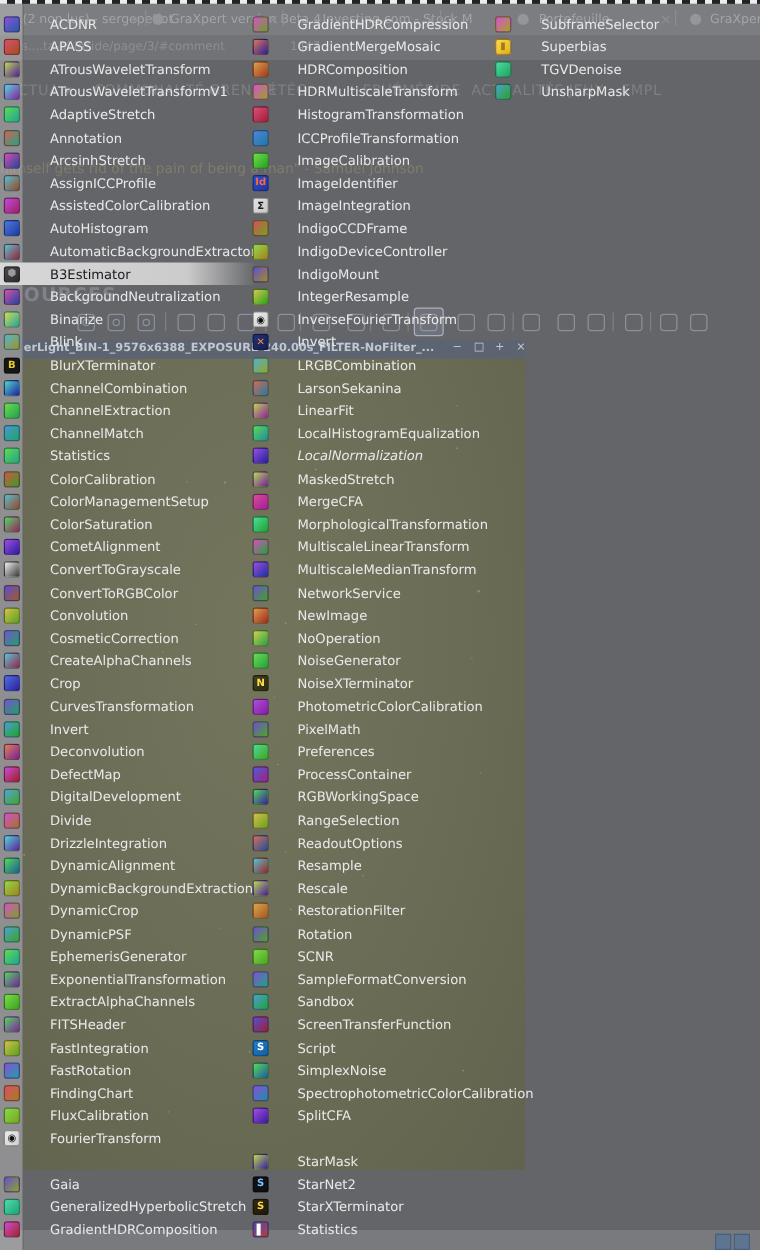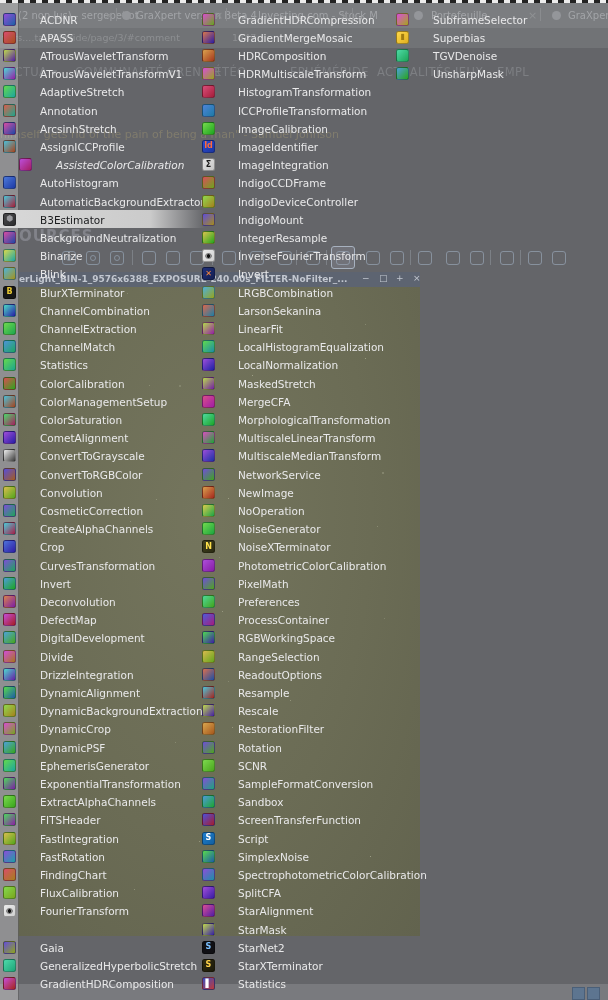--- a/index.html
+++ b/index.html
@@ -193,21 +193,21 @@
         <span class="mlabel" style="left: 40px;">Annotation</span>
       </div>
       <div class="mrow" style="left: 0px; top: 119.2px; width: 205px;">
         <span class="micon" style="left: 3px; background: linear-gradient(135deg, rgb(218, 78, 164), rgb(29, 72, 165));"></span>
         <span class="mlabel" style="left: 40px;">ArcsinhStretch</span>
       </div>
       <div class="mrow" style="left: 0px; top: 137.4px; width: 205px;">
         <span class="micon" style="left: 3px; background: linear-gradient(135deg, rgb(78, 192, 218), rgb(165, 68, 29));"></span>
         <span class="mlabel" style="left: 40px;">AssignICCProfile</span>
       </div>
-      <div class="mrow" style="left: 16px; top: 155.6px; width: 205px; font-style: italic;">
+      <div class="mrow" style="left: 0px; top: 155.6px; width: 205px;">
         <span class="micon" style="left: 3px; background: linear-gradient(135deg, rgb(187, 78, 218), rgb(165, 29, 99));"></span>
         <span class="mlabel" style="left: 40px;">AssistedColorCalibration</span>
       </div>
       <div class="mrow" style="left: 0px; top: 173.8px; width: 205px;">
         <span class="micon" style="left: 3px; background: linear-gradient(135deg, rgb(78, 122, 218), rgb(29, 58, 165));"></span>
         <span class="mlabel" style="left: 40px;">AutoHistogram</span>
       </div>
       <div class="mrow" style="left: 0px; top: 192px; width: 205px;">
         <span class="micon" style="left: 3px; background: linear-gradient(135deg, rgb(78, 201, 218), rgb(165, 29, 54));"></span>
         <span class="mlabel" style="left: 40px;">AutomaticBackgroundExtractor</span>
@@ -449,21 +449,21 @@
         <span class="mlabel" style="left: 40px;">LarsonSekanina</span>
       </div>
       <div class="mrow" style="left: 198px; top: 319.4px; width: 192px;">
         <span class="micon" style="left: 4px; background: linear-gradient(135deg, rgb(180, 218, 78), rgb(147, 29, 165));"></span>
         <span class="mlabel" style="left: 40px;">LinearFit</span>
       </div>
       <div class="mrow" style="left: 198px; top: 337.6px; width: 192px;">
         <span class="micon" style="left: 4px; background: linear-gradient(135deg, rgb(95, 218, 78), rgb(29, 140, 165));"></span>
         <span class="mlabel" style="left: 40px;">LocalHistogramEqualization</span>
       </div>
-      <div class="mrow" style="left: 198px; top: 355.8px; width: 192px;">
+      <div class="mrow" style="left: 198px; top: 355.8px; width: 192px; font-style: italic;">
         <span class="micon" style="left: 4px; background: linear-gradient(135deg, rgb(157, 78, 218), rgb(29, 34, 165));"></span>
         <span class="mlabel" style="left: 40px;">LocalNormalization</span>
       </div>
       <div class="mrow" style="left: 198px; top: 374px; width: 192px;">
         <span class="micon" style="left: 4px; background: linear-gradient(135deg, rgb(185, 218, 78), rgb(115, 29, 165));"></span>
         <span class="mlabel" style="left: 40px;">MaskedStretch</span>
       </div>
       <div class="mrow" style="left: 198px; top: 392.2px; width: 192px;">
         <span class="micon" style="left: 4px; background: linear-gradient(135deg, rgb(218, 78, 139), rgb(160, 29, 165));"></span>
         <span class="mlabel" style="left: 40px;">MergeCFA</span>
@@ -569,24 +569,20 @@
         <span class="mlabel" style="left: 40px;">SimplexNoise</span>
       </div>
       <div class="mrow" style="left: 198px; top: 865.4px; width: 192px;">
         <span class="micon" style="left: 4px; background: linear-gradient(135deg, rgb(141, 78, 218), rgb(29, 144, 165));"></span>
         <span class="mlabel" style="left: 40px;">SpectrophotometricColorCalibration</span>
       </div>
       <div class="mrow" style="left: 198px; top: 883.6px; width: 192px;">
         <span class="micon" style="left: 4px; background: linear-gradient(135deg, rgb(162, 78, 218), rgb(56, 29, 165));"></span>
         <span class="mlabel" style="left: 40px;">SplitCFA</span>
       </div>
-      <div class="mrow" style="left: 198px; top: 901.8px; width: 192px;">
-        <span class="micon" style="left: 4px; background: linear-gradient(135deg, rgb(218, 78, 150), rgb(81, 29, 165));"></span>
-        <span class="mlabel" style="left: 40px;">StarAlignment</span>
-      </div>
       <div class="mrow" style="left: 198px; top: 920px; width: 192px;">
         <span class="micon" style="left: 4px; background: linear-gradient(135deg, rgb(194, 218, 78), rgb(52, 29, 165));"></span>
         <span class="mlabel" style="left: 40px;">StarMask</span>
       </div>
       <div class="mrow" style="left: 198px; top: 938.2px; width: 192px;">
         <span class="micon" style="left: 4px; background: linear-gradient(135deg, rgb(16, 16, 20), rgb(16, 16, 20)); color: rgb(122, 192, 255);">S</span>
         <span class="mlabel" style="left: 40px;">StarNet2</span>
       </div>
       <div class="mrow" style="left: 198px; top: 956.4px; width: 192px;">
         <span class="micon" style="left: 4px; background: linear-gradient(135deg, rgb(46, 42, 16), rgb(28, 26, 10)); color: rgb(255, 210, 74);">S</span>

